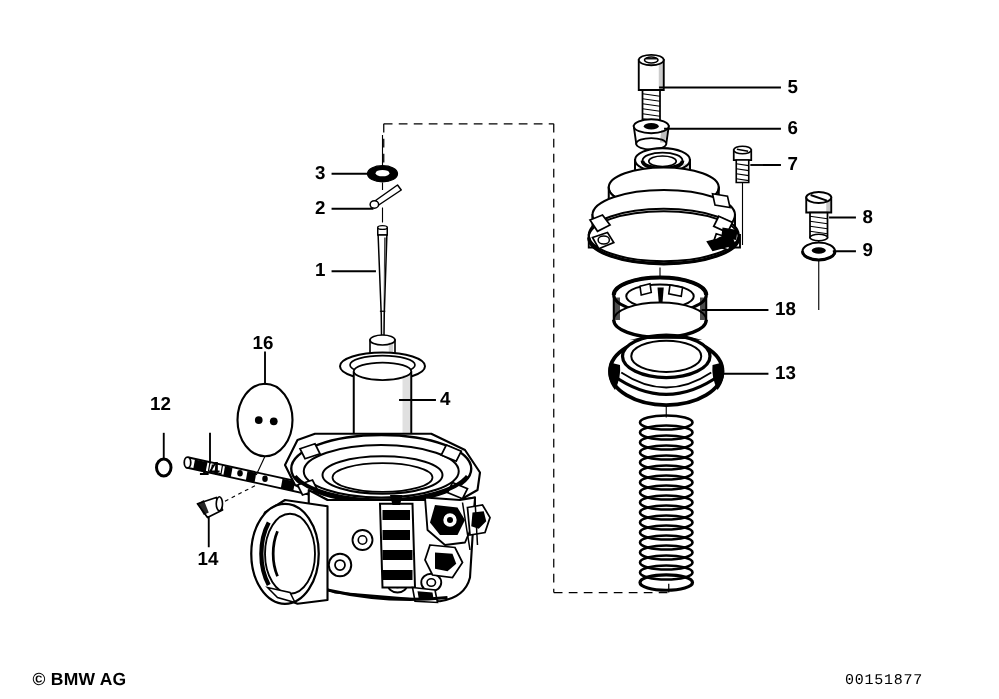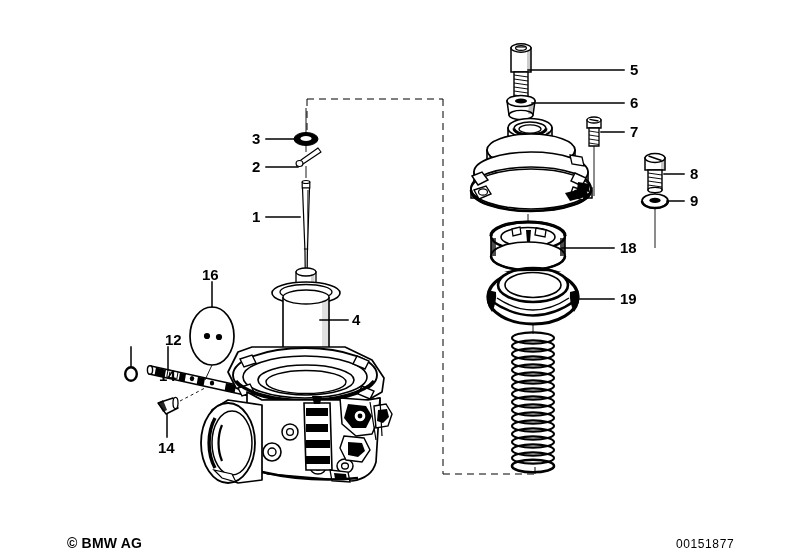--- a/index.html
+++ b/index.html
@@ -38,27 +38,26 @@
   .footer-copyright {
     position: absolute;
     left: 26px;
     top: 535px;
     font-family: "Liberation Sans", sans-serif;
     font-weight: bold;
     font-size: 14px;
     color: #000000;
     letter-spacing: 0.2px;
     white-space: nowrap;
-    margin-left: 41px;
   }
   .footer-partno {
     position: absolute;
     left: 676px;
     top: 537px;
-    font-family: Liberation Sans, sans-serif;
+    font-family: Liberation Mono, monospace;
     font-size: 12px;
     color: #000000;
     letter-spacing: 0.6px;
     white-space: nowrap;
     text-align: center;
   }
 </style>
 </head>
 <body>
 
@@ -422,22 +421,22 @@
   <div class="callout-label" style="left:252px; top:209px;">1</div>
   <div class="callout-label" style="left:252px; top:159px;">2</div>
   <div class="callout-label" style="left:252px; top:131px;">3</div>
   <div class="callout-label" style="left:352px; top:312px;">4</div>
   <div class="callout-label" style="left:630px; top:62px;">5</div>
   <div class="callout-label" style="left:630px; top:95px;">6</div>
   <div class="callout-label" style="left:630px; top:124px;">7</div>
   <div class="callout-label" style="left:690px; top:166px;">8</div>
   <div class="callout-label" style="left:690px; top:193px;">9</div>
   <div class="callout-label" style="left:620px; top:240px;">18</div>
-  <div class="callout-label" style="left:620px; top:291px;">19</div>
-  <div class="callout-label" style="left:120px; top:332px;margin-left:45px;">12</div>
+  <div class="callout-label" style="left:620px; top:291px;">13</div>
+  <div class="callout-label" style="left:120px; top:316px;">12</div>
   <div class="callout-label" style="left:158px; top:440px;">14</div>
   <div class="callout-label" style="left:159px; top:332px;margin-top:36px;">14</div>
   <div class="callout-label" style="left:202px; top:267px;">16</div>
 
   <div class="footer-copyright">© BMW AG</div>
   <div class="footer-partno">00151877</div>
 
 </div>
 
 </body></html>

